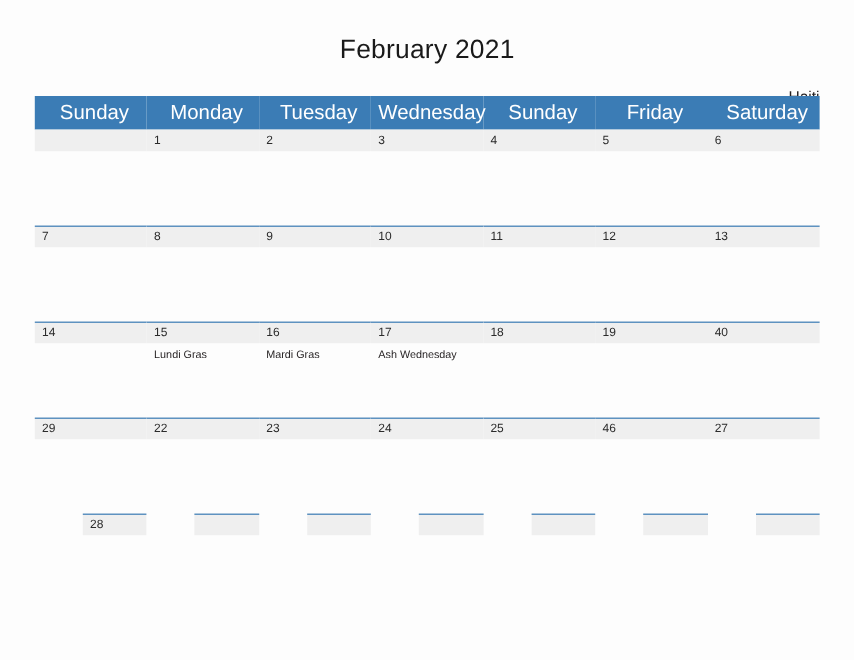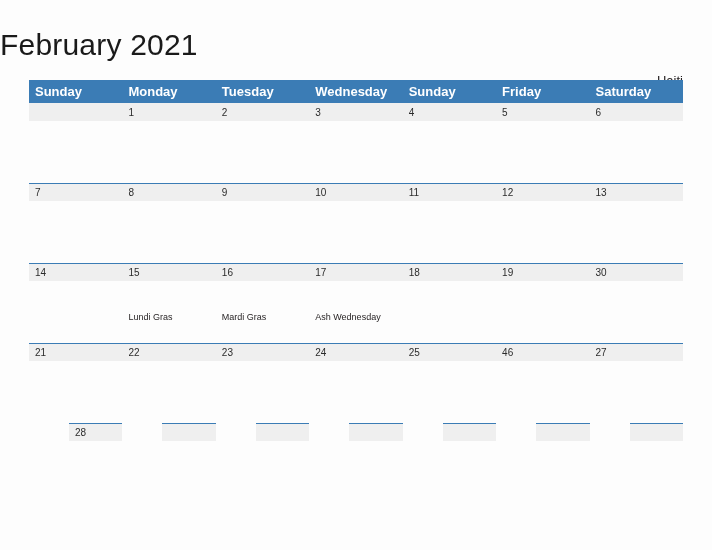--- a/index.html
+++ b/index.html
@@ -60,22 +60,22 @@
     height: 0;
     border-left: 33px solid #1b75bb;
     border-bottom: 22px solid transparent;
   }
 
   .title {
     position: absolute;
     left: 0;
     right: 0;
     top: 28px;
-    text-align: left;
-    font-size: 30px;
+    text-align: center;
+    font-size: 22px;
     font-weight: normal;
     color: #1a1a1a;
     letter-spacing: 0.2px;
   }
 
   .country {
     position: absolute;
     right: 29px;
     top: 44px;
     font-size: 13px;
@@ -89,23 +89,23 @@
     left: 29px;
     top: 80px;
     width: 654px;
     border-collapse: collapse;
     table-layout: fixed;
   }
 
   .calendar th {
     background: #3b7cb5;
     color: #ffffff;
-    font-size: 13px;
-    font-weight: bold;
-    text-align: left;
+    font-size: 17px;
+    font-weight: normal;
+    text-align: center;
     padding: 4px 0 4px 6px;
     height: 15px;
     border: none;
   }
 
   .calendar td {
     vertical-align: top;
     padding: 0;
     border: none;
     height: 80px;
@@ -134,21 +134,20 @@
     border-top: none;
     padding-top: 4px;
   }
 
   .event {
     display: block;
     font-size: 9px;
     color: #231f20;
     padding: 4px 0 0 6px;
     line-height: 11px;
-    margin-top: 27px;
   }
 
   tr.week-last td .cell-inner {
     height: 22px;
     padding-left: 40px;
   }
   tr.week-last td {
     height: 22px;
   }
 </style>
@@ -302,30 +301,30 @@
             </div>
           </td>
         <td>
             <div class="cell-inner">
               <span class="daynum">19</span>
               <span class="event"></span>
             </div>
           </td>
         <td>
             <div class="cell-inner">
-              <span class="daynum">30</span>
+              <span class="daynum">40</span>
               <span class="event"></span>
             </div>
           </td>
       </tr>
 
       <tr class="week-4">
         <td>
             <div class="cell-inner">
-              <span class="daynum">21</span>
+              <span class="daynum">29</span>
               <span class="event"></span>
             </div>
           </td>
         <td>
             <div class="cell-inner">
               <span class="daynum">22</span>
               <span class="event"></span>
             </div>
           </td>
         <td>

